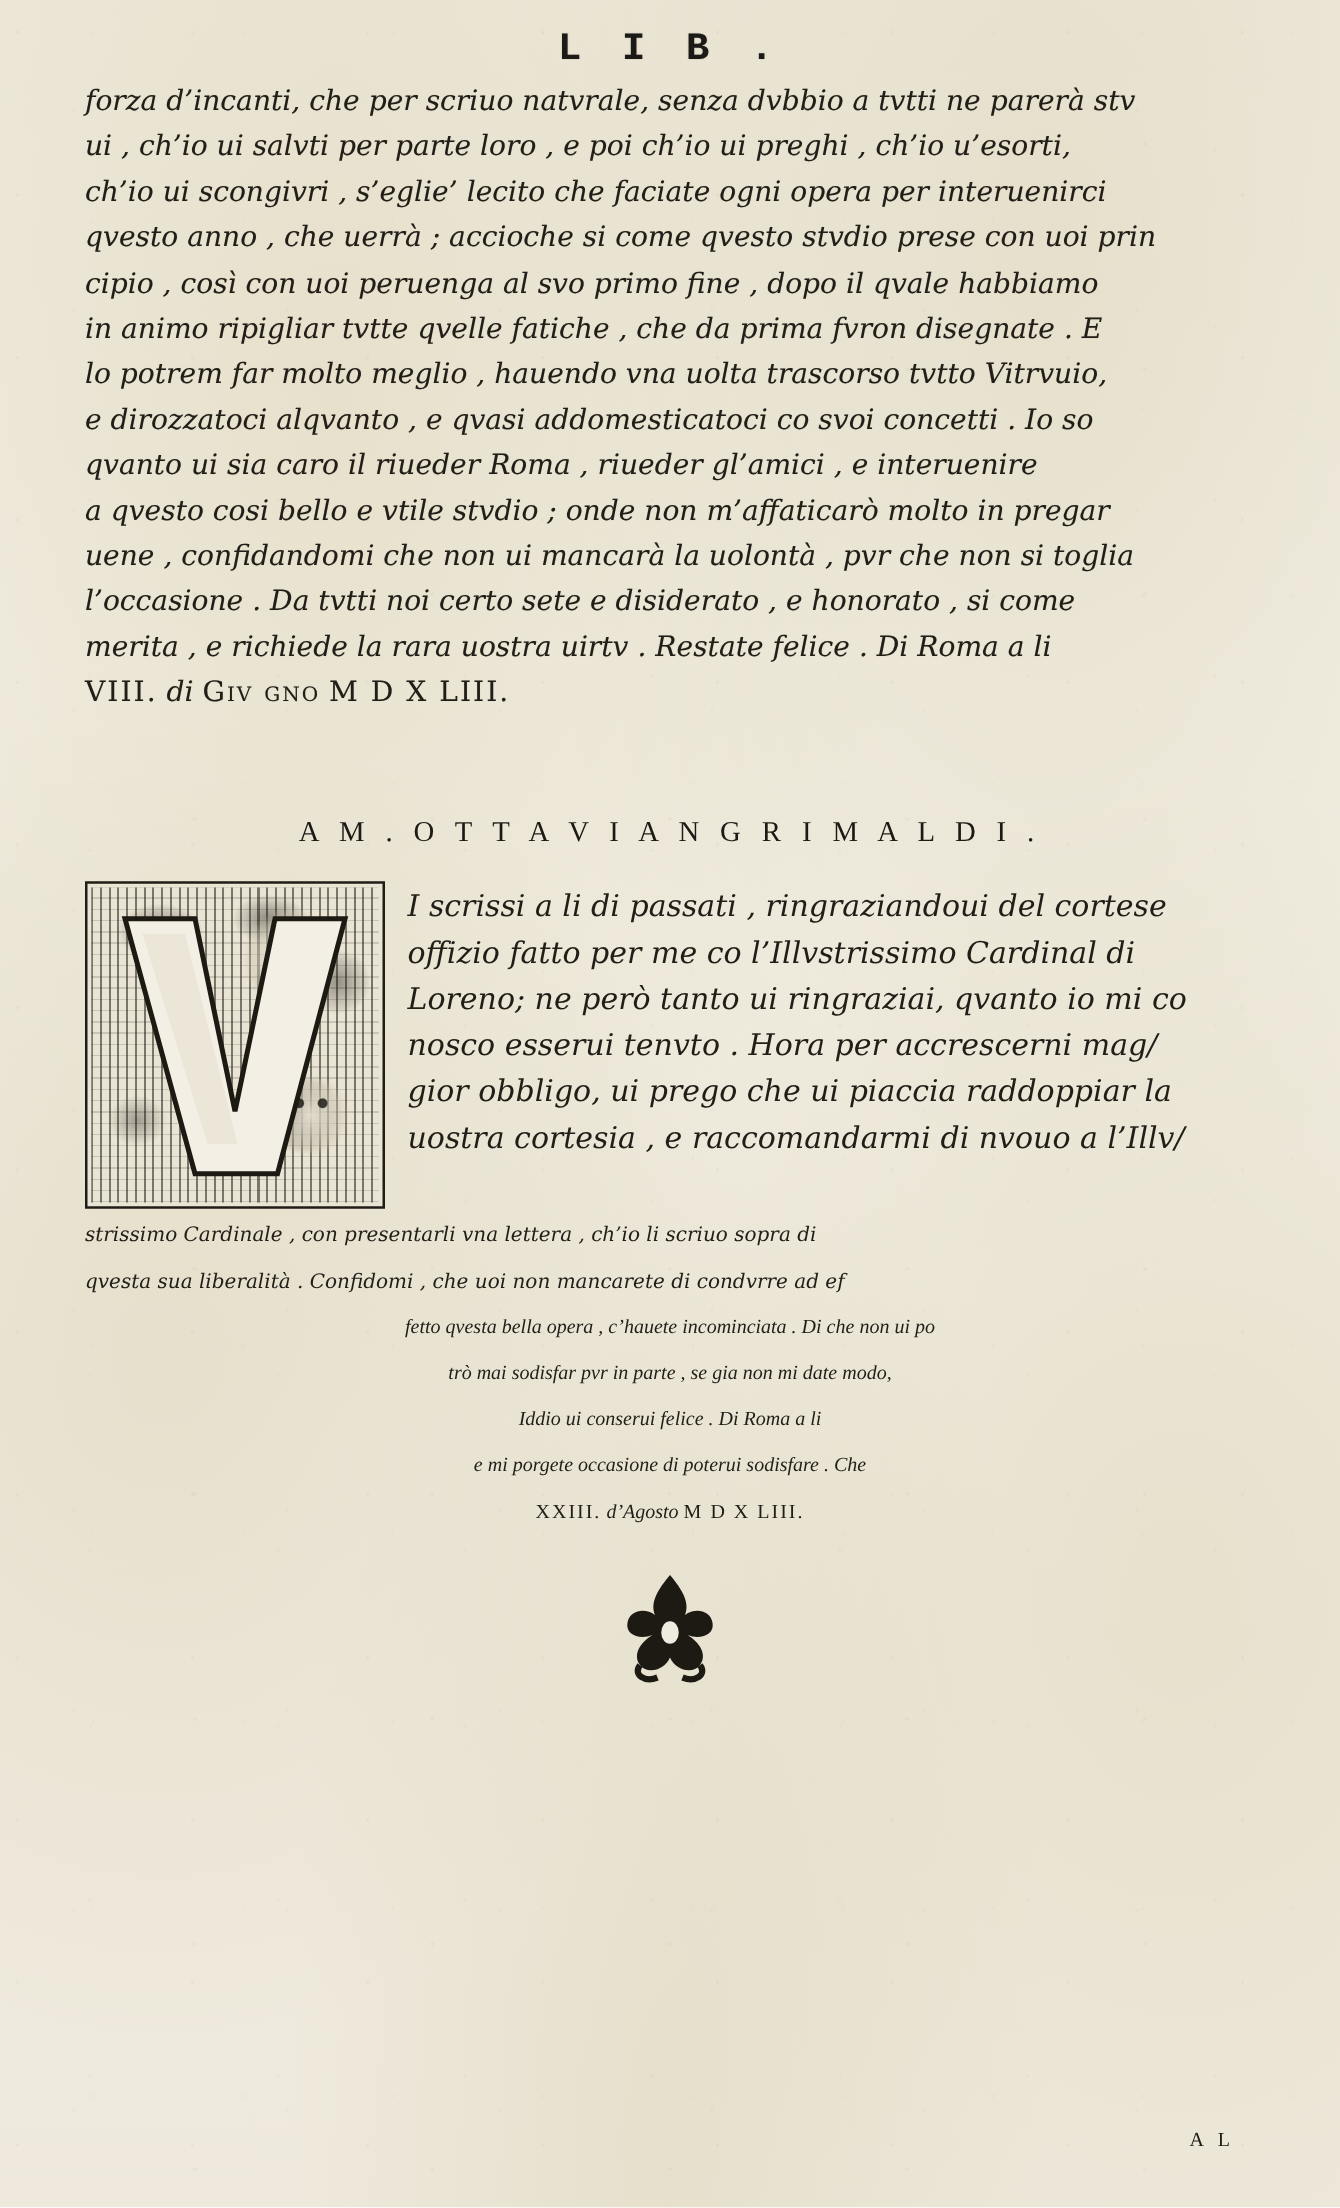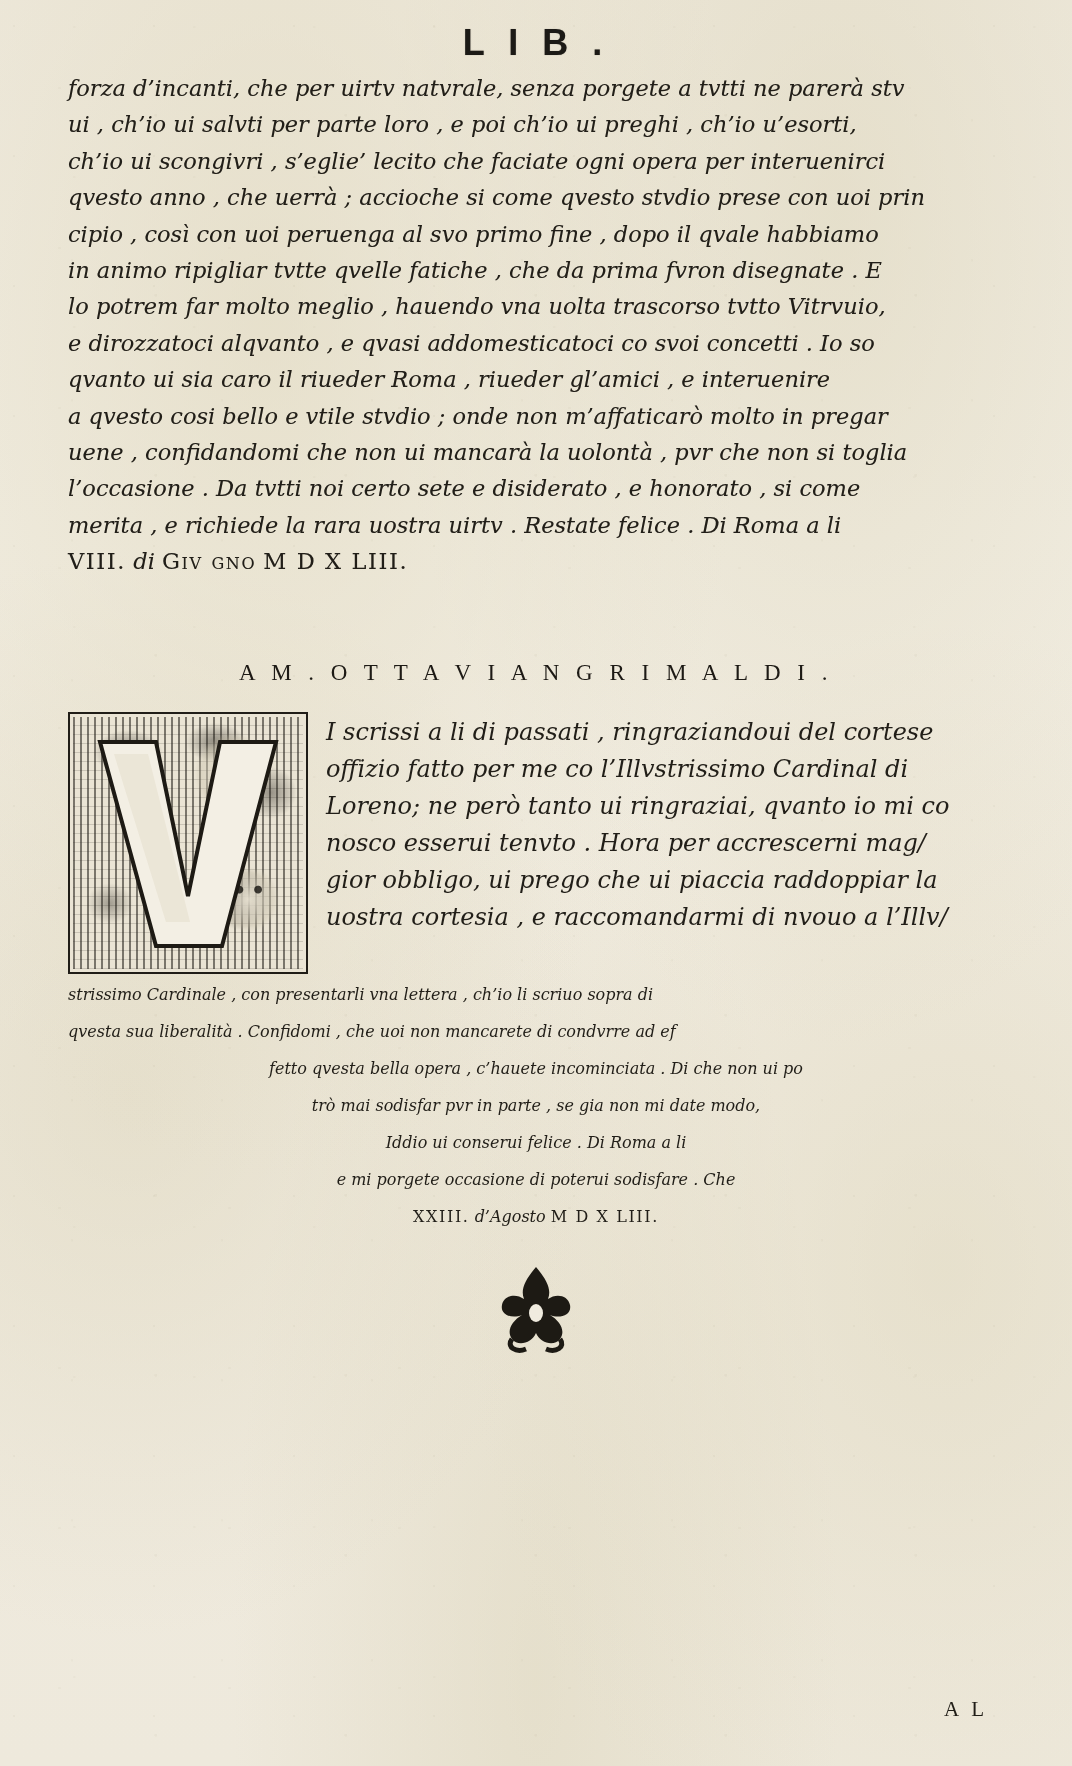--- a/index.html
+++ b/index.html
@@ -43,22 +43,22 @@
 
   .content {
     position: relative;
     z-index: 3;
     padding: 0 68px;
   }
 
   
   .running-head {
     text-align: center;
-    font-family: Liberation Sans, sans-serif;
-    font-size: 36px;
+    font-family: Liberation Mono, monospace;
+    font-size: 31px;
     letter-spacing: 7px;
     color: #1c1a16;
     padding-top: 22px;
     padding-bottom: 6px;
     font-weight: 600;
     text-shadow: 0 0 1px rgba(40,36,28,0.35);
   }
 
   
   .letter-body {
@@ -168,54 +168,54 @@
   
   .taper {
     font-family: "DejaVu Serif", serif;
     font-style: italic;
     font-size: 16px;
     line-height: 37px;
     color: #211e18;
     clear: both;
   }
   .taper .ln { display: block; white-space: nowrap; }
-  .taper .c { text-align: center; }
+  .taper .c { text-align: center; font-family: Liberation Serif, serif; }
 
   
   .ornament {
     margin-top: 26px;
     text-align: center;
     height: 96px;
   }
   .ornament svg { display: inline-block; }
 
   
   .catchword {
     position: absolute;
     right: 84px;
     bottom: 44px;
     font-family: "Liberation Serif", serif;
-    font-size: 21px;
+    font-size: 16px;
     letter-spacing: 4px;
     color: #201d17;
     z-index: 5;
   }
 </style>
 </head>
 <body>
 
 <div class="page"></div>
 <div class="grain"></div>
 
 <div class="content">
 
   <div class="running-head">L I B .</div>
 
   <div class="letter-body">
-    <span class="ln">forza d’incanti, che per uirtv natvrale, senza porgete a tvtti ne parerà stv</span>
+    <span class="ln">forza d’incanti, che per scriuo natvrale, senza dvbbio a tvtti ne parerà stv</span>
     <span class="ln">ui , ch’io ui salvti per parte loro , e poi ch’io ui preghi , ch’io u’esorti,</span>
     <span class="ln">ch’io ui scongivri , s’eglie’ lecito che faciate ogni opera per interuenirci</span>
     <span class="ln">qvesto anno , che uerrà ; accioche si come qvesto stvdio prese con uoi prin</span>
     <span class="ln">cipio , così con uoi peruenga al svo primo fine , dopo il qvale habbiamo</span>
     <span class="ln">in animo ripigliar tvtte qvelle fatiche , che da prima fvron disegnate . E</span>
     <span class="ln">lo potrem far molto meglio , hauendo vna uolta trascorso tvtto Vitrvuio,</span>
     <span class="ln">e dirozzatoci alqvanto , e qvasi addomesticatoci co svoi concetti . Io so</span>
     <span class="ln">qvanto ui sia caro il riueder Roma , riueder gl’amici , e interuenire</span>
     <span class="ln">a qvesto cosi bello e vtile stvdio ; onde non m’affaticarò molto in pregar</span>
     <span class="ln">uene , confidandomi che non ui mancarà la uolontà , pvr che non si toglia</span>

